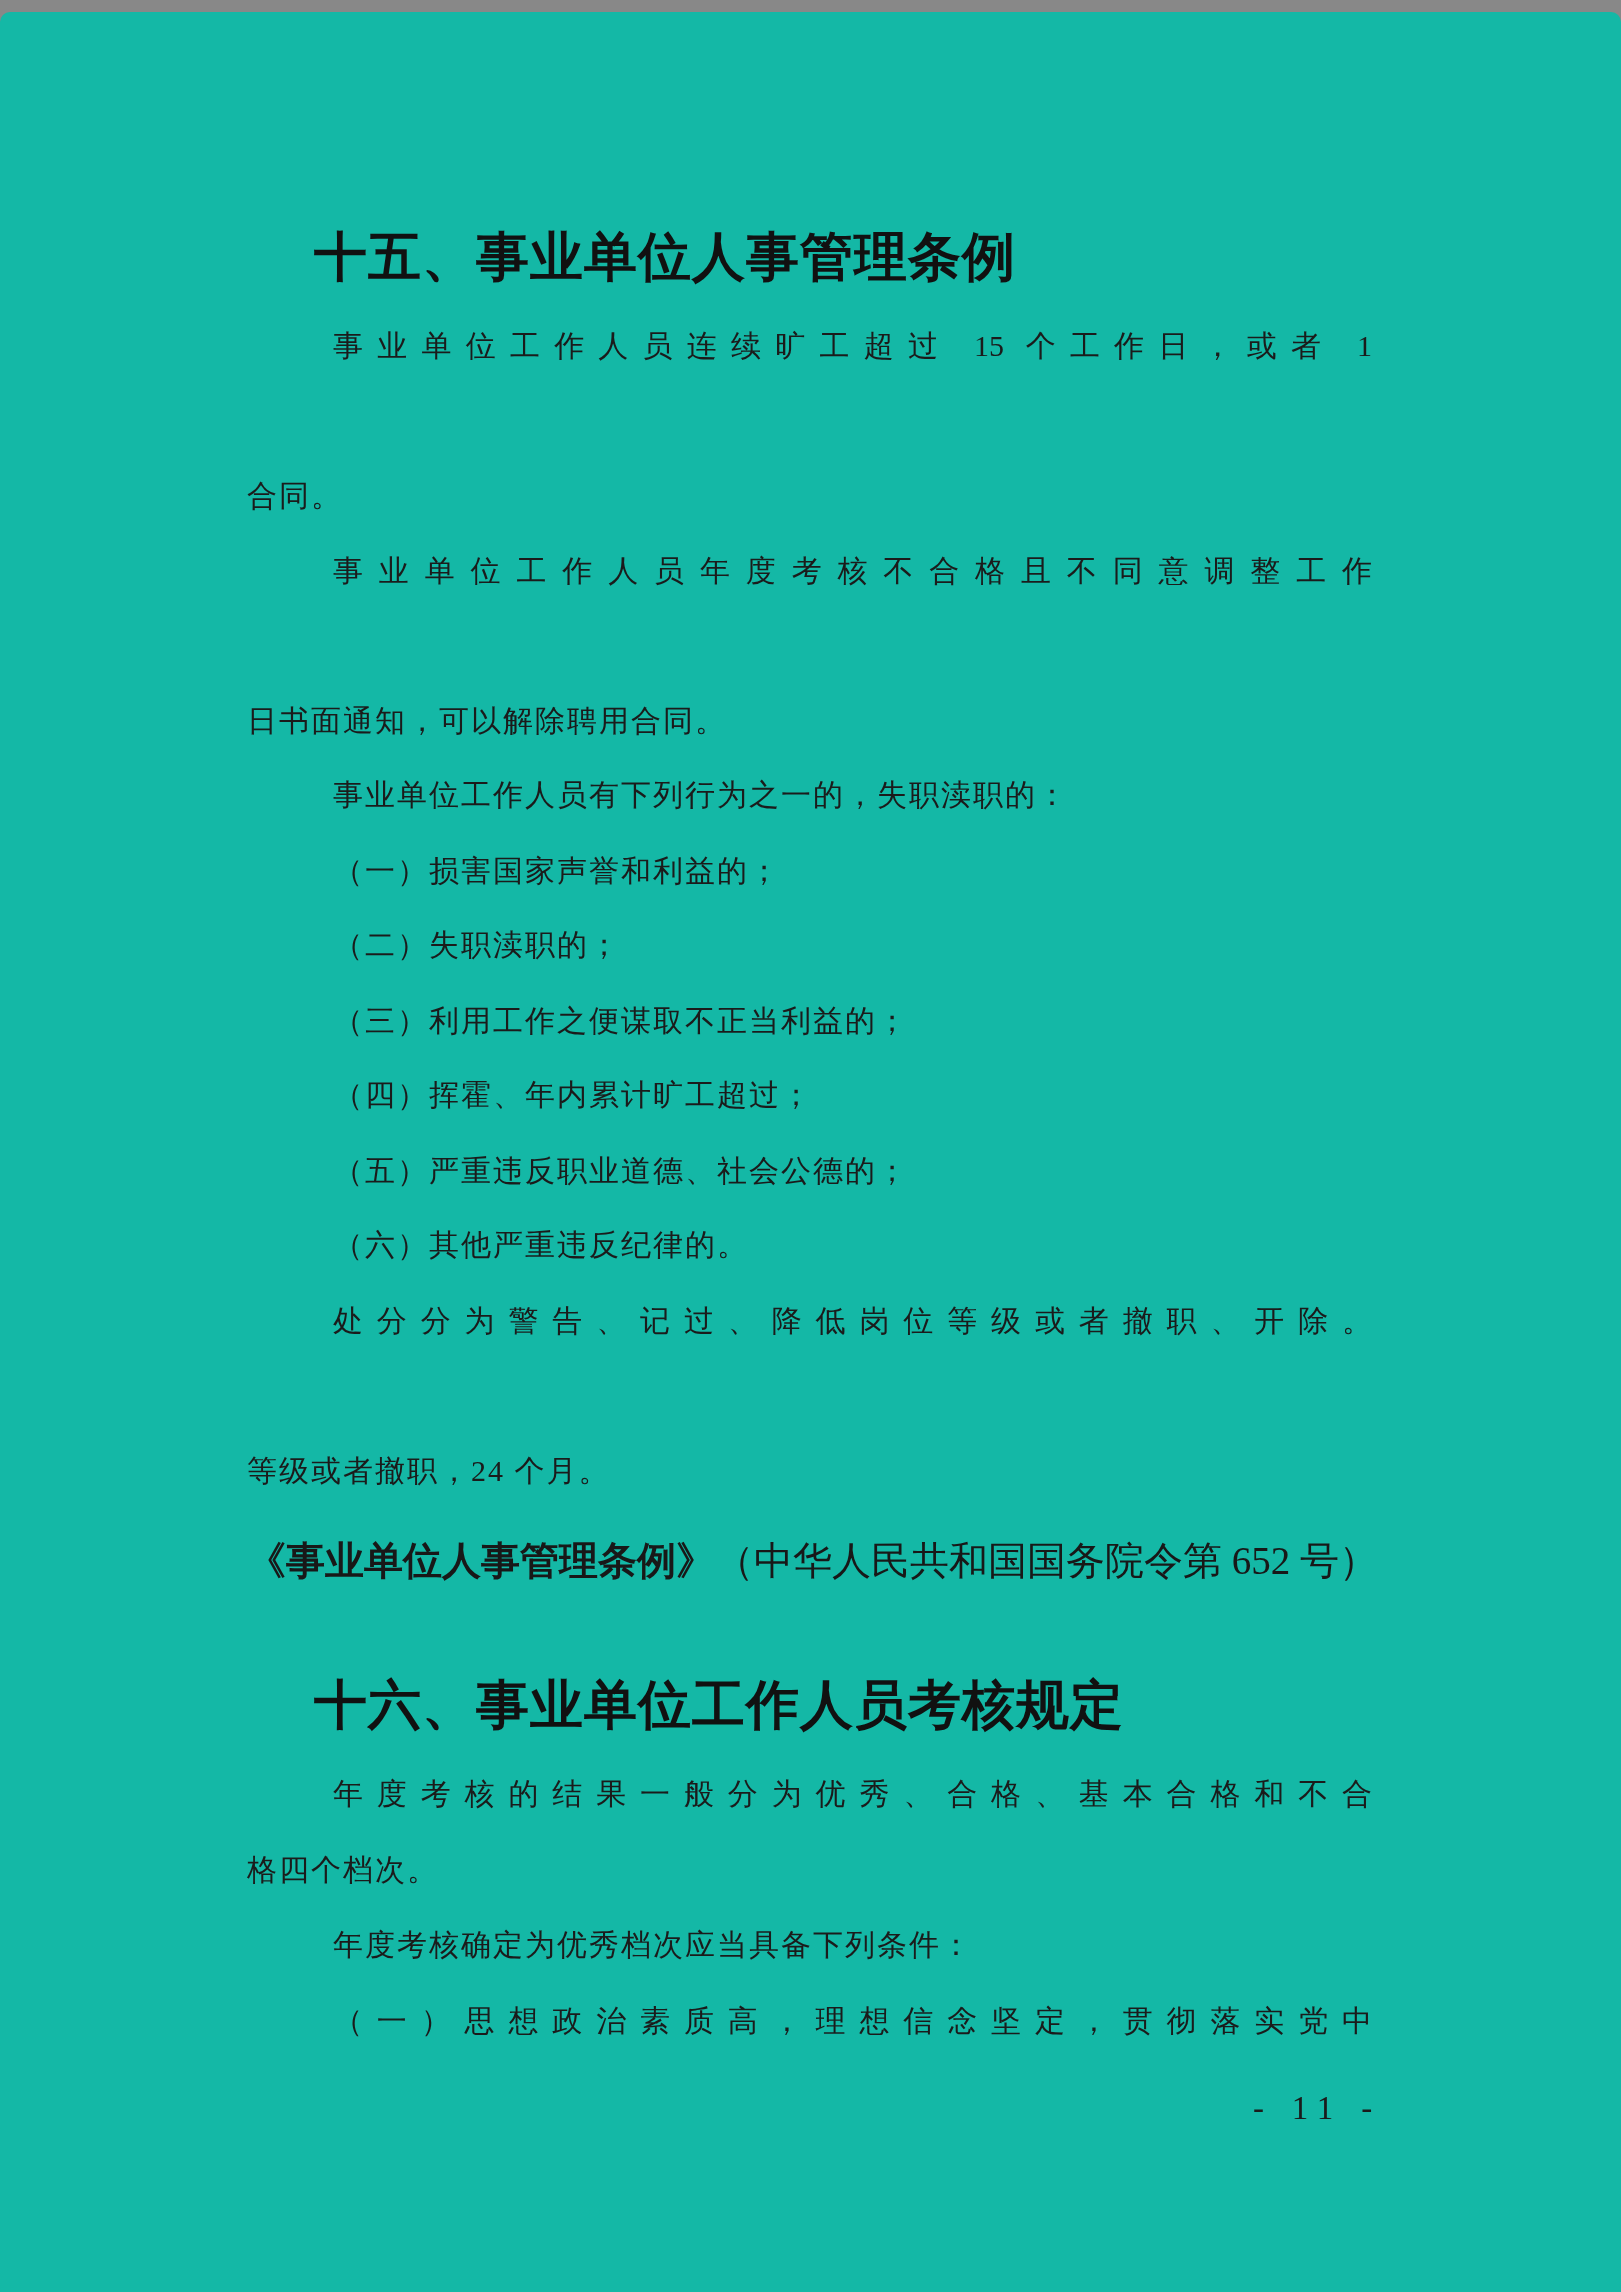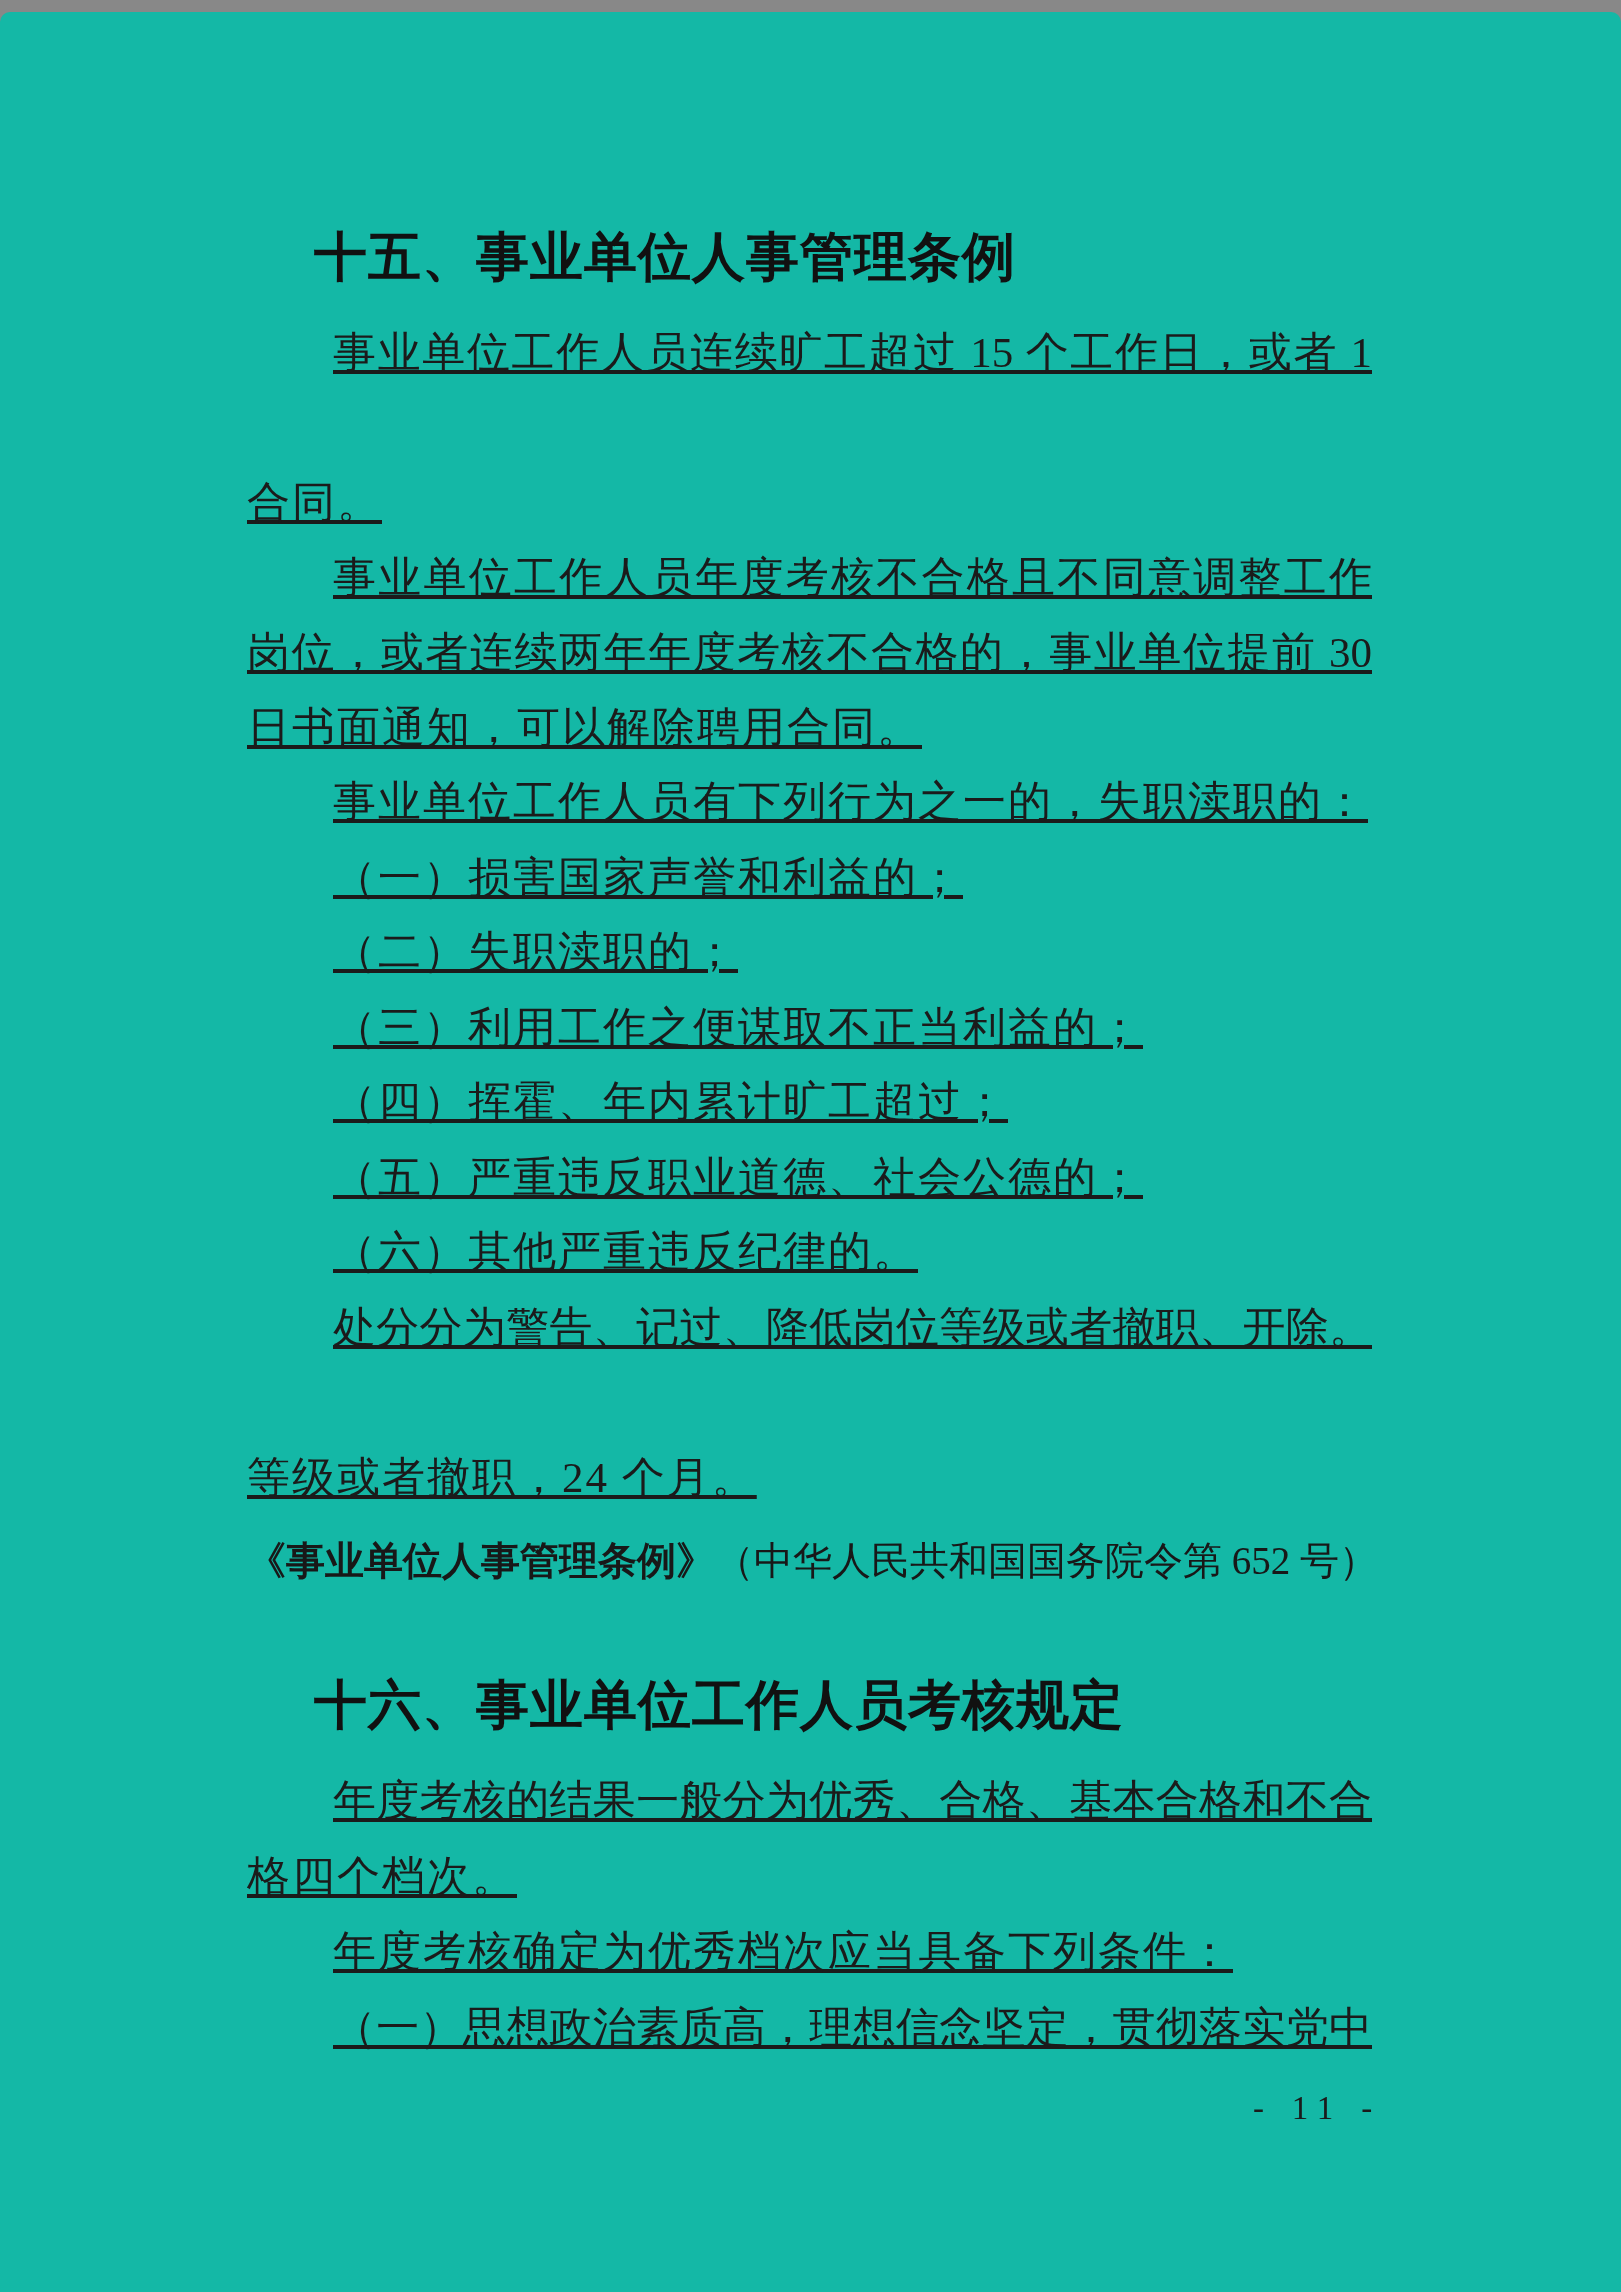--- a/index.html
+++ b/index.html
@@ -20,23 +20,22 @@
     font-weight:700;
     font-size:53px;line-height:1;
     letter-spacing:1px;
     text-indent:67px;
     white-space:nowrap;
     color:#111;
   }
   .bline{
     position:absolute;
     left:247px;width:1125px;
-    font-size:43px;line-height:1.18;
+    font-size:30px;line-height:1.18;
     color:#1b1b1b;
-    text-decoration:underline;
   }
   .bline.plain{letter-spacing:2px;white-space:nowrap;}
   .bline.fill{
     text-align:justify;
     text-align-last:justify;
     letter-spacing:0;
   }
   .bline.indent{text-indent:86px;}
   .citation{
     position:absolute;
@@ -67,21 +66,20 @@
 </head>
 <body>
 
 <div class="page">
 
   <div class="hline" style="top:218px">十五、事业单位人事管理条例</div>
 
   <div class="bline fill indent" style="top:316px">事业单位工作人员连续旷工超过 15 个工作日，或者 1</div>
   <div class="bline plain" style="top:466px">合同。</div>
   <div class="bline fill indent" style="top:541px">事业单位工作人员年度考核不合格且不同意调整工作</div>
-  <div class="bline fill" style="top:616px">岗位，或者连续两年年度考核不合格的，事业单位提前 30</div>
   <div class="bline plain" style="top:691px">日书面通知，可以解除聘用合同。</div>
   <div class="bline plain indent" style="top:765px">事业单位工作人员有下列行为之一的，失职渎职的：</div>
   <div class="bline plain indent" style="top:841px">（一）损害国家声誉和利益的；</div>
   <div class="bline plain indent" style="top:915px">（二）失职渎职的；</div>
   <div class="bline plain indent" style="top:991px">（三）利用工作之便谋取不正当利益的；</div>
   <div class="bline plain indent" style="top:1065px">（四）挥霍、年内累计旷工超过；</div>
   <div class="bline plain indent" style="top:1141px">（五）严重违反职业道德、社会公德的；</div>
   <div class="bline plain indent" style="top:1215px">（六）其他严重违反纪律的。</div>
   <div class="bline fill indent" style="top:1291px">处分分为警告、记过、降低岗位等级或者撤职、开除。</div>
   <div class="bline plain" style="top:1441px">等级或者撤职，24 个月。</div>

